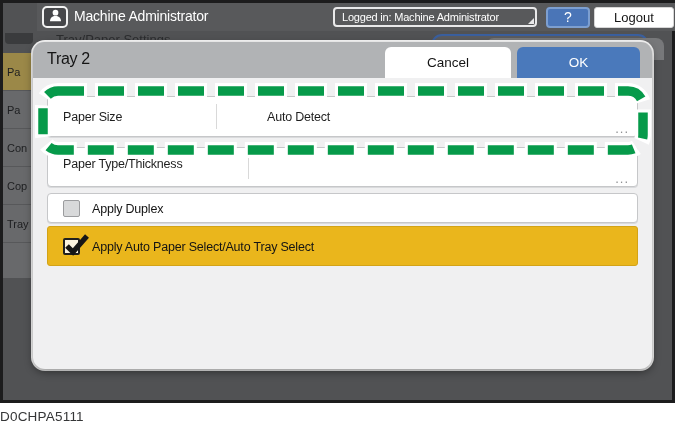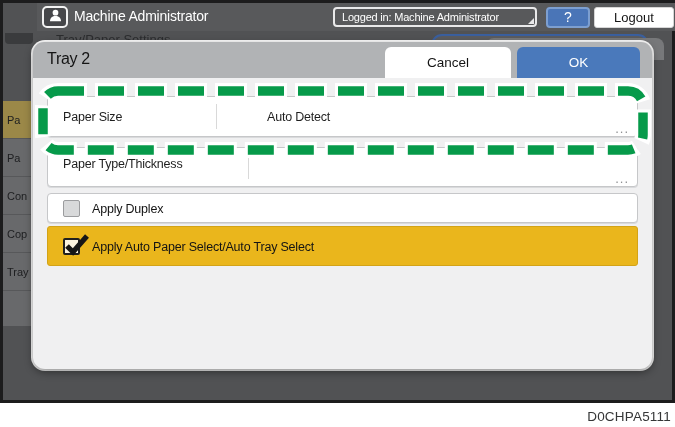--- a/index.html
+++ b/index.html
@@ -32,21 +32,21 @@
 
   
   .content-bg { position: absolute; left: 0; top: 28px; width: 669px; height: 341px; background: #515254; overflow: hidden; }
   .bg-page-title { position: absolute; left: 53px; top: 1px; color: #2b2c2e; font-size: 13px; }
   .bg-blue-hint { position: absolute; left: 428px; top: 3px; width: 218px; height: 22px;
                   border: 2px solid #3a5f9e; border-radius: 11px; background: #5a5b5e; }
   .bg-gray-hint { position: absolute; left: 483px; top: 7px; width: 178px; height: 22px;
                   border-radius: 8px 8px 0 0; background: #77787a; }
   .bg-menu-tab { position: absolute; left: 2px; top: 2px; width: 28px; height: 11px; background: #3a3b3d;
                  border-radius: 0 0 4px 4px; }
-  .bg-sidebar { position: absolute; left: 0; top: 22px; width: 30px; height: 225px; background: #68696b; margin-top: 48px; }
+  .bg-sidebar { position: absolute; left: 0; top: 22px; width: 30px; height: 225px; background: #68696b; }
   .bg-side-item { height: 38px; line-height: 38px; padding-left: 4px; font-size: 11px; color: #1d1e20;
                   border-bottom: 1px solid #57585a; white-space: nowrap; overflow: hidden; }
   .bg-side-item.selected { background: #9b8848; }
 
   
   .dialog { position: absolute; left: 30px; top: 39px; width: 619px; height: 327px; z-index: 5;
             background: #f0f0f1; border-radius: 12px; box-shadow: 0 3px 9px rgba(0,0,0,0.45), 0 0 0 2px #fdfdfd; }
   .dialog-header { position: absolute; left: 0; top: 0; width: 619px; height: 36px; background: #b1b3b5;
                    border-radius: 11px 11px 0 0; }
   .dialog-title { position: absolute; left: 14px; top: 8px; font-size: 16px; color: #141414; letter-spacing: -0.3px; }
@@ -81,21 +81,21 @@
                border-top: 2px solid #3c3d3f; }
   .datetime { position: absolute; left: 152px; top: 3px; color: #fff; font-size: 9px; line-height: 10.5px;
               letter-spacing: -0.1px; }
   .back-btn { position: absolute; left: 228px; top: 0; width: 58px; height: 26px; background: transparent; border: none;
               display: flex; align-items: center; justify-content: center; cursor: pointer; }
   .home-btn { position: absolute; left: 304px; top: 0; width: 65px; height: 26px; background: #4a75b7; border: none;
               display: flex; align-items: center; justify-content: center; cursor: pointer; }
 
   
   .caption { position: absolute; left: 0; top: 403px; width: 675px; height: 24px; background: #fff;
-             color: #353637; font-size: 13.5px; text-align: right; padding: 6px 4px 0 0; letter-spacing: 0.2px; }
+             color: #353637; font-size: 13.5px; text-align: left; padding: 6px 4px 0 0; letter-spacing: 0.2px; }
 </style>
 </head>
 <body>
 
 <div class="figure">
   <div class="device">
     <div class="screen">
 
       <div class="topbar">
         <div class="user-chip">

